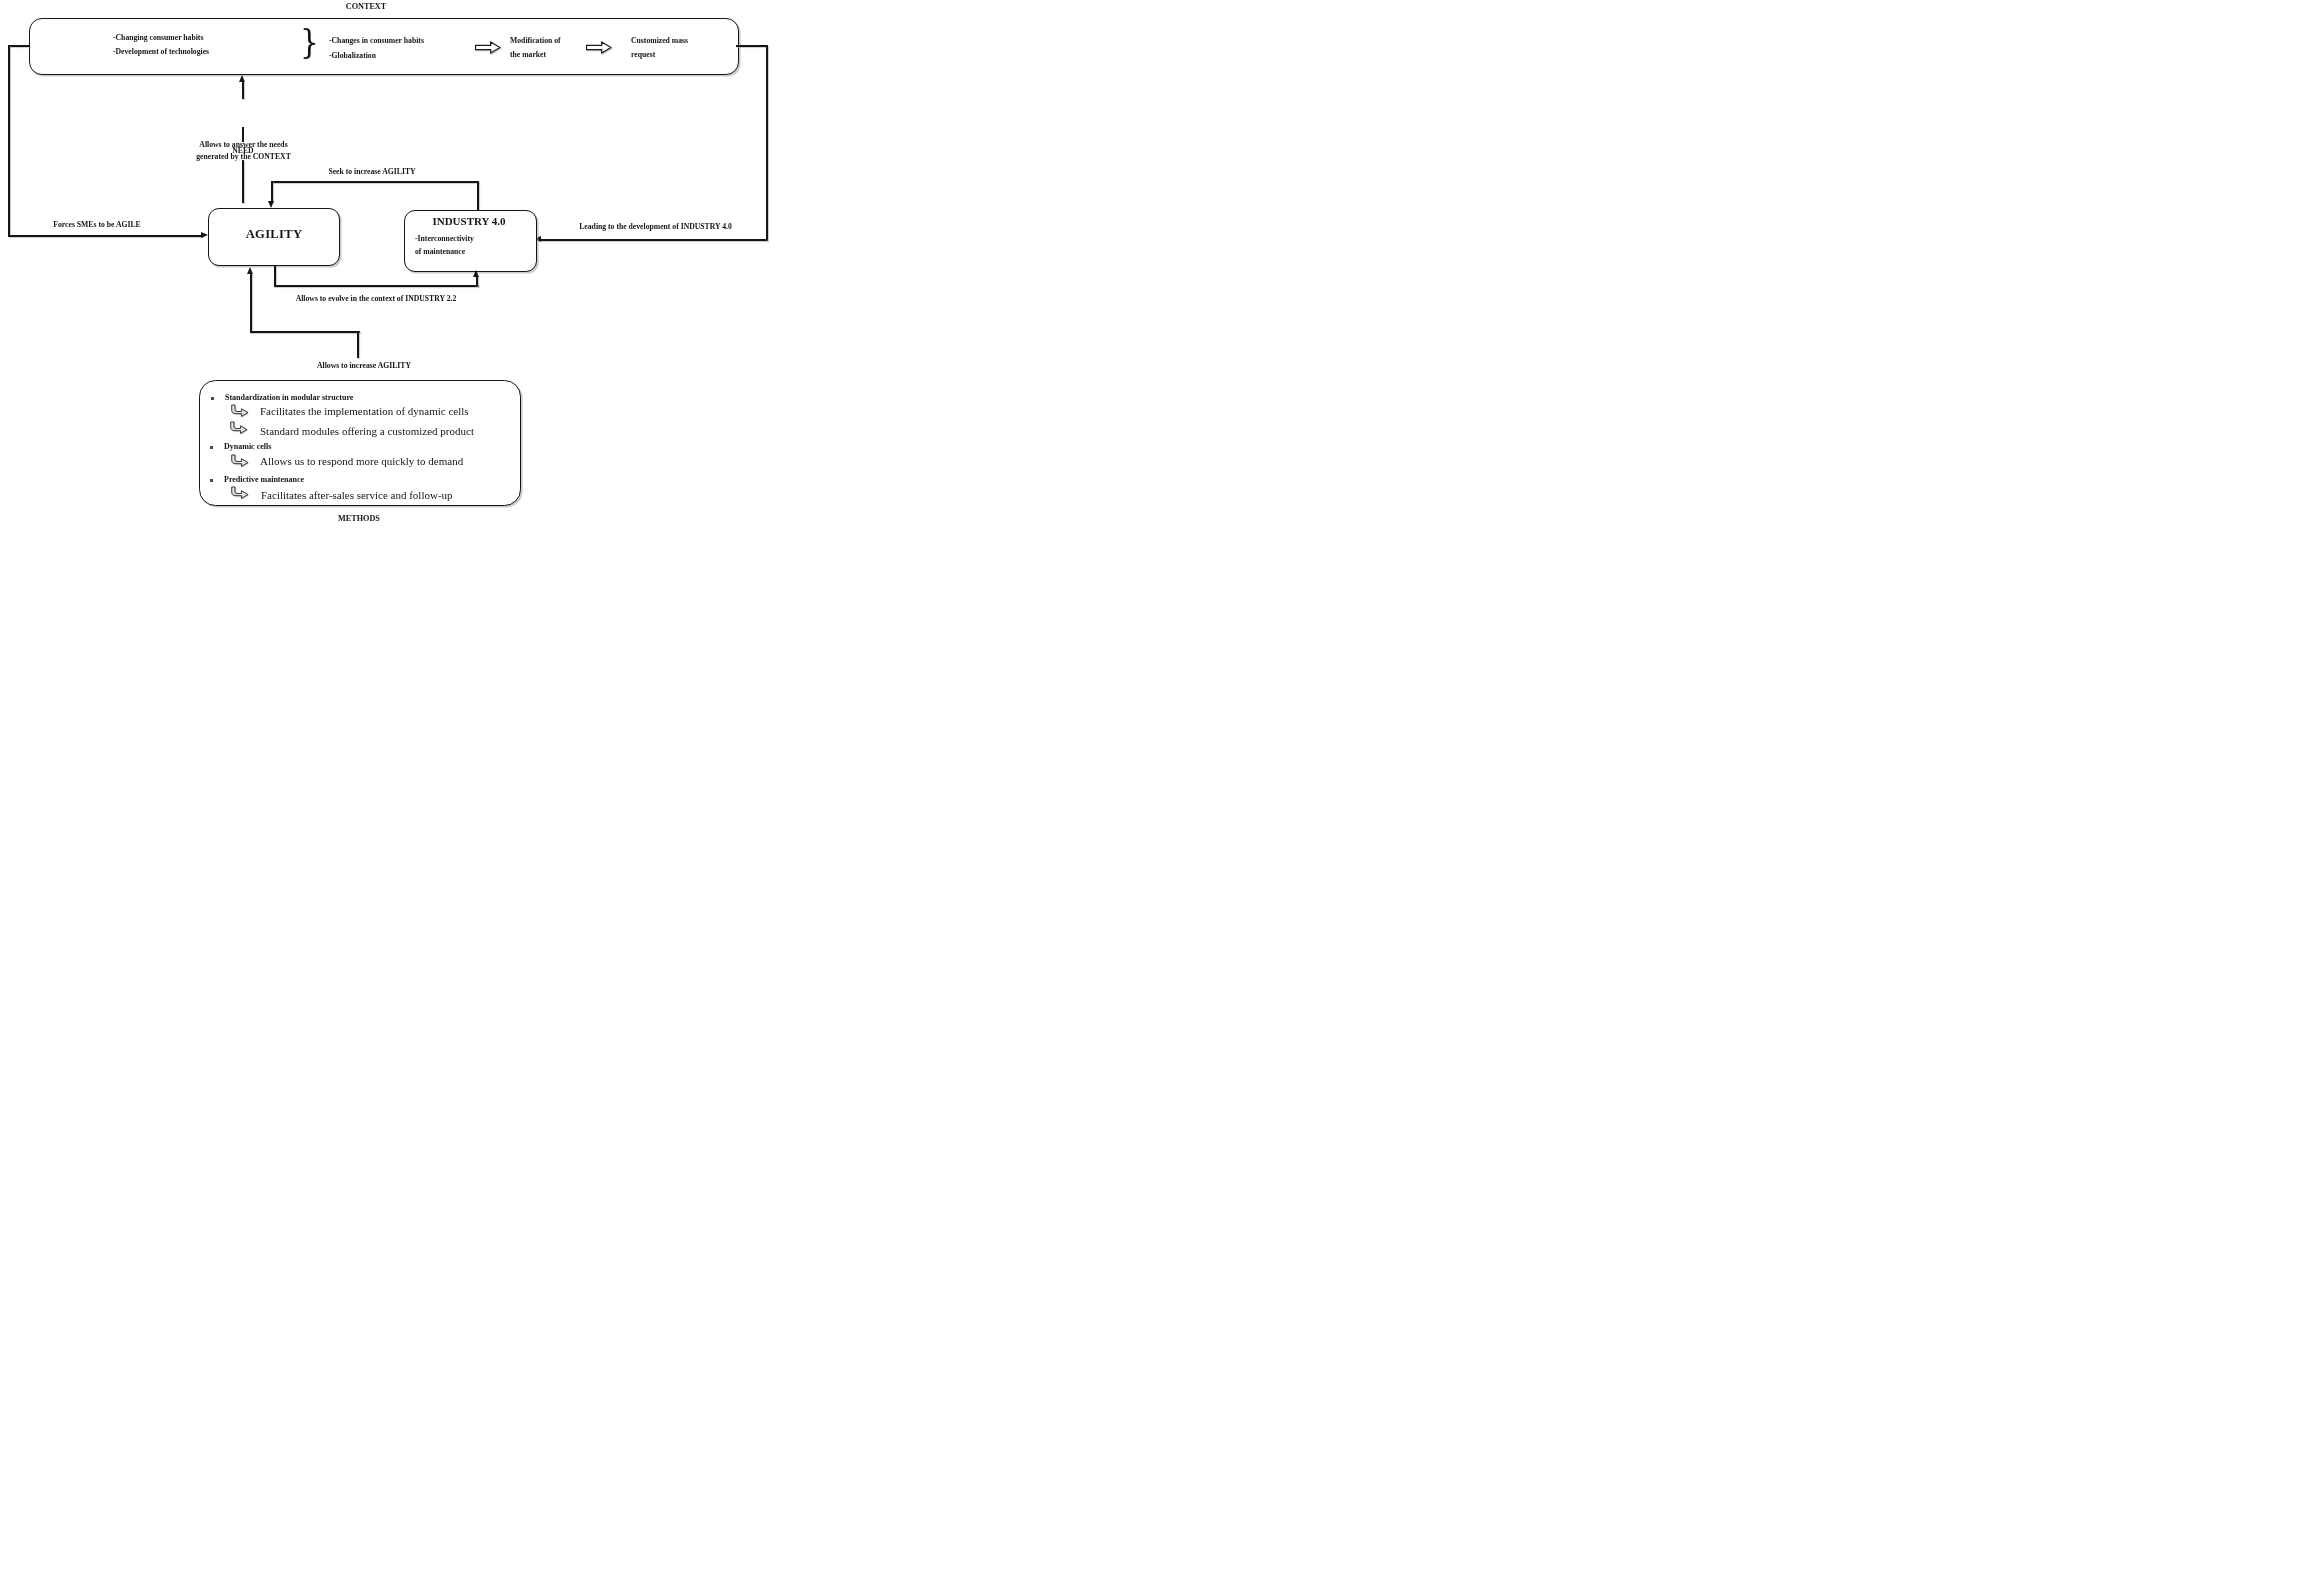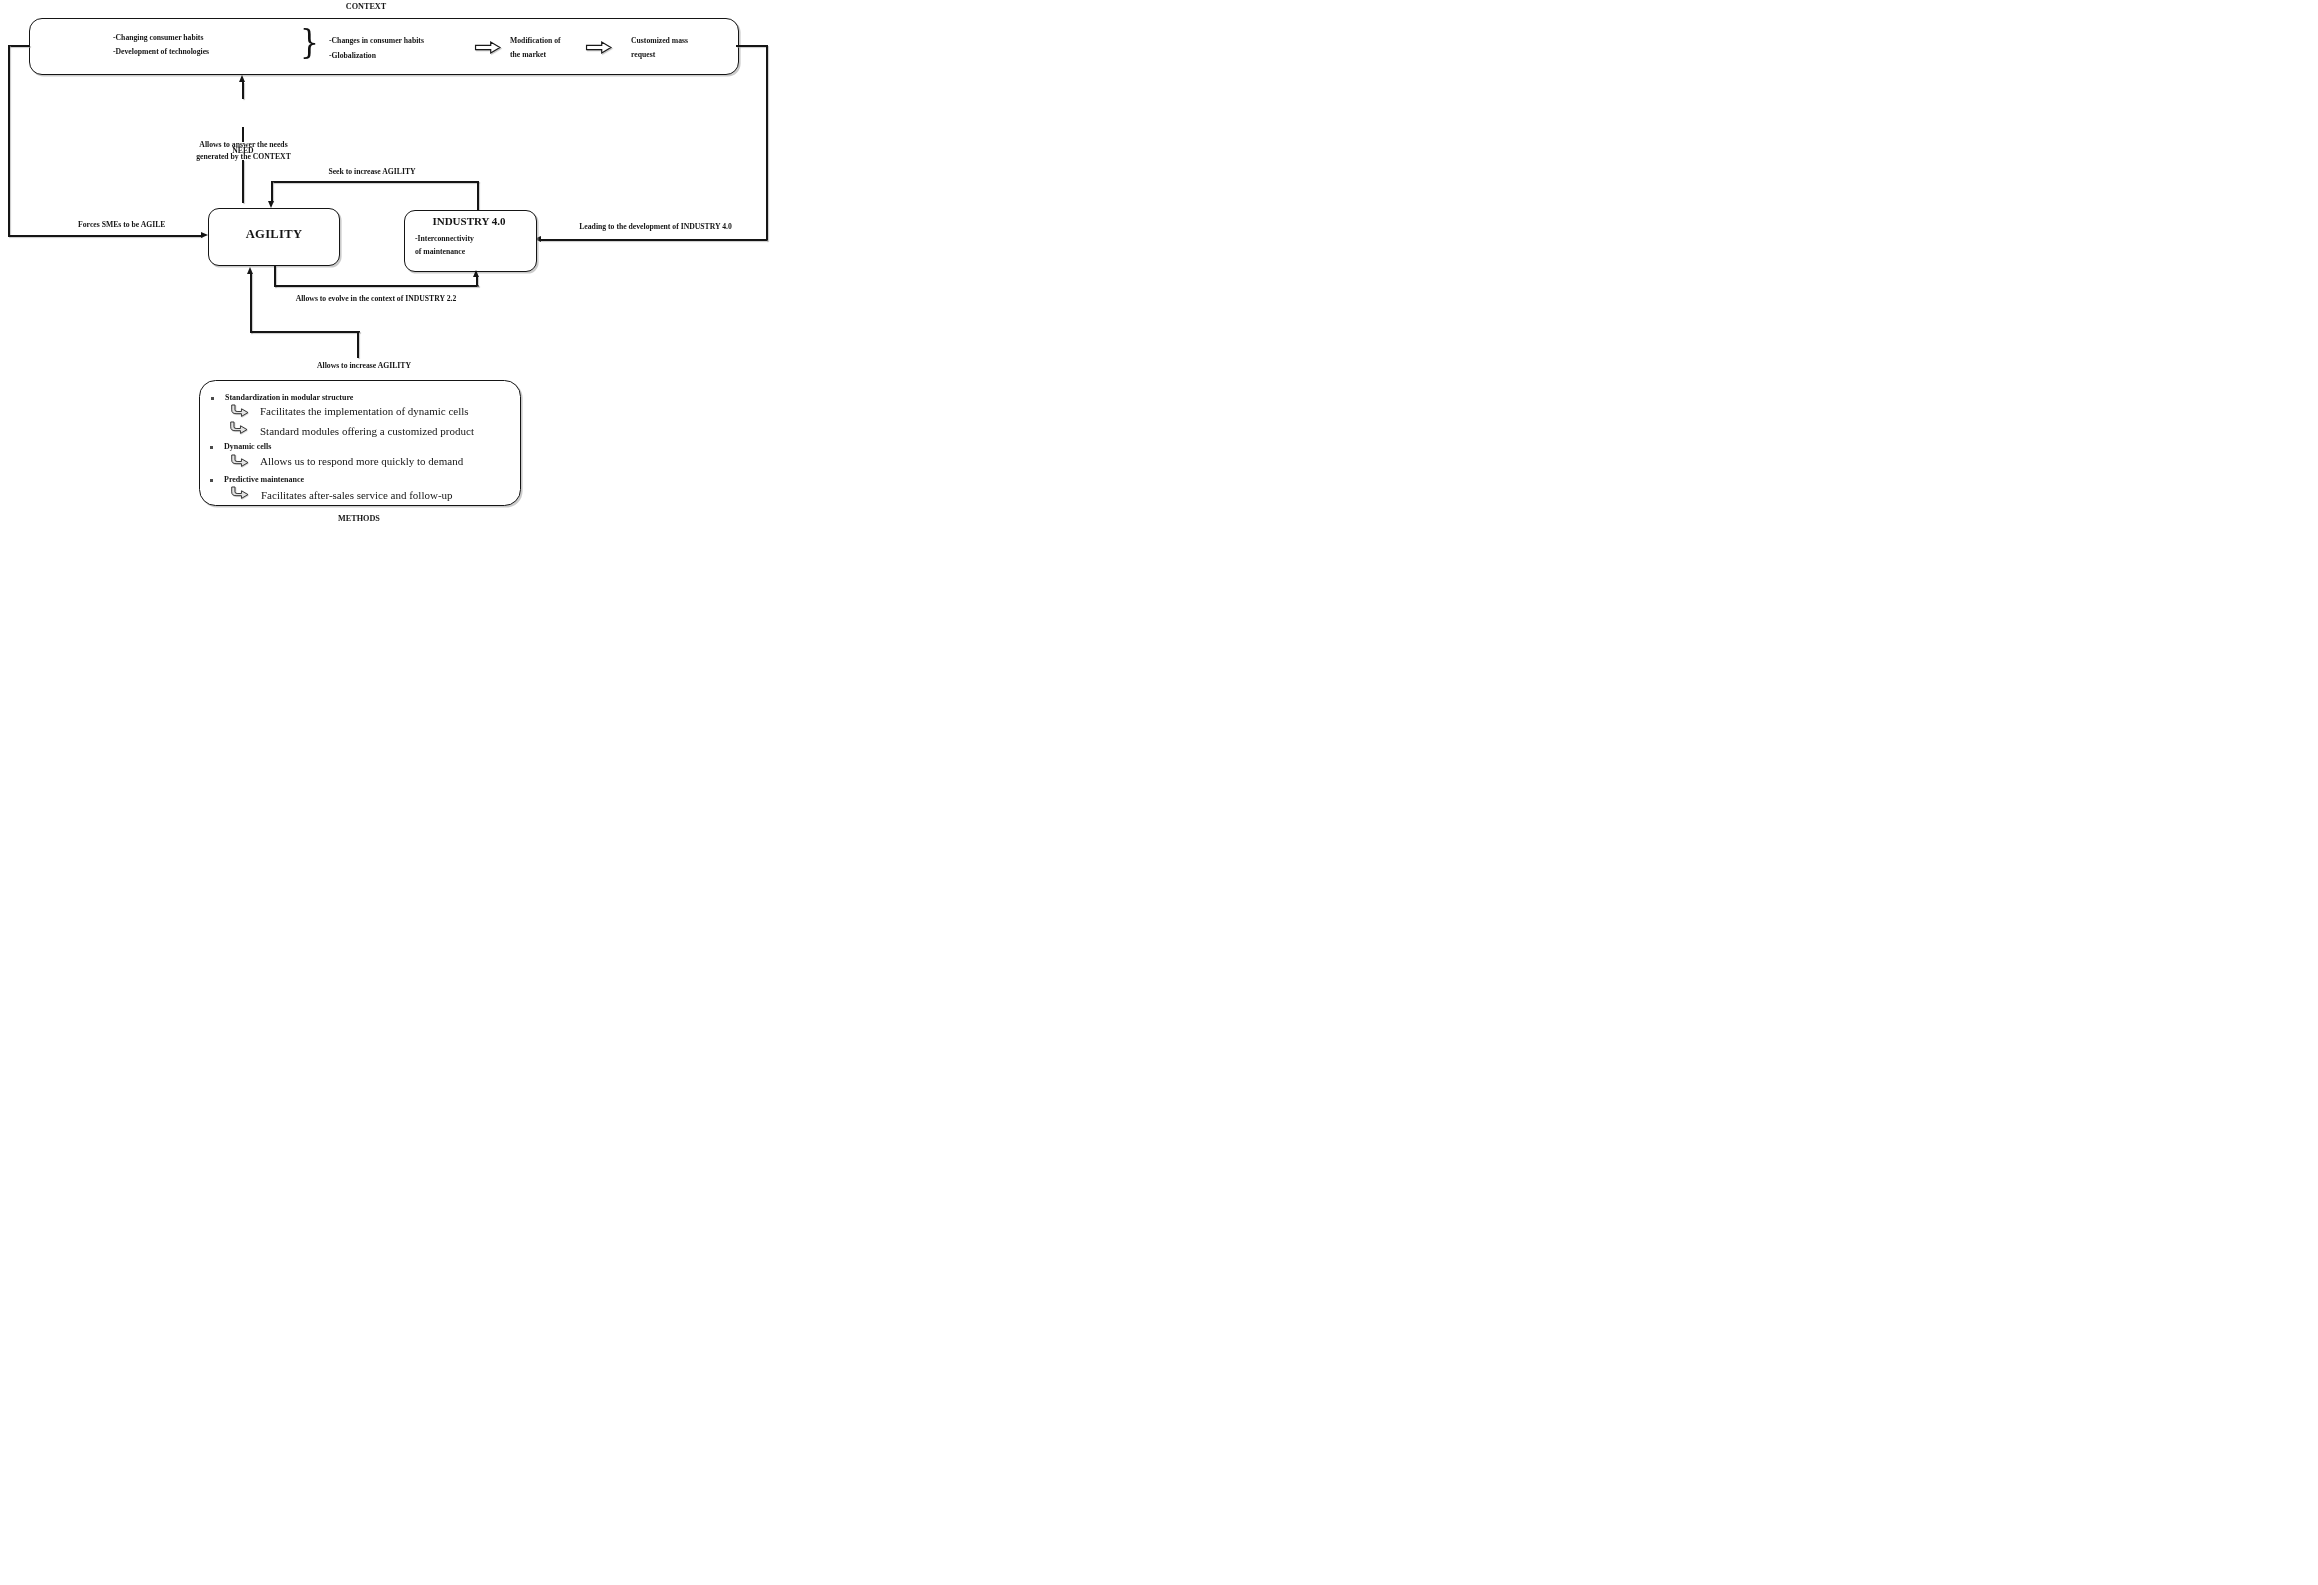--- a/index.html
+++ b/index.html
@@ -87,21 +87,21 @@
   </div>
 
   <div class="vline" style="left:242px;top:127px;height:15px;box-shadow:none;"></div>
   <div class="lbl center" style="left:221px;top:145px;width:44px;">NEED</div>
   <div class="vline" style="left:242px;top:160px;height:43px;"></div>
 
   <div class="hline" style="left:8.2px;top:45px;width:22px;"></div>
   <div class="vline" style="left:8.2px;top:45px;height:191px;"></div>
   <div class="hline" style="left:8.2px;top:235px;width:194px;"></div>
   <div class="ah right" style="left:201px;top:232px;"></div>
-  <div class="lbl center" style="left:28.5px;top:219px;width:137px;text-align:right;">Forces SMEs to be AGILE</div>
+  <div class="lbl center" style="left:28.5px;top:219px;width:137px;">Forces SMEs to be AGILE</div>
 
   <div class="hline" style="left:736px;top:45px;width:31px;"></div>
   <div class="vline" style="left:766px;top:45px;height:196px;"></div>
   <div class="hline" style="left:540px;top:239px;width:227px;"></div>
   <div class="ah left" style="left:534px;top:236px;"></div>
   <div class="lbl center" style="left:546px;top:221px;width:219px;">Leading to the development of INDUSTRY 4.0</div>
 
   <div class="lbl center" style="left:296px;top:166px;width:152px;">Seek to increase AGILITY</div>
   <div class="hline" style="left:271px;top:181px;width:208px;"></div>
   <div class="vline" style="left:271px;top:181px;height:21px;"></div>

